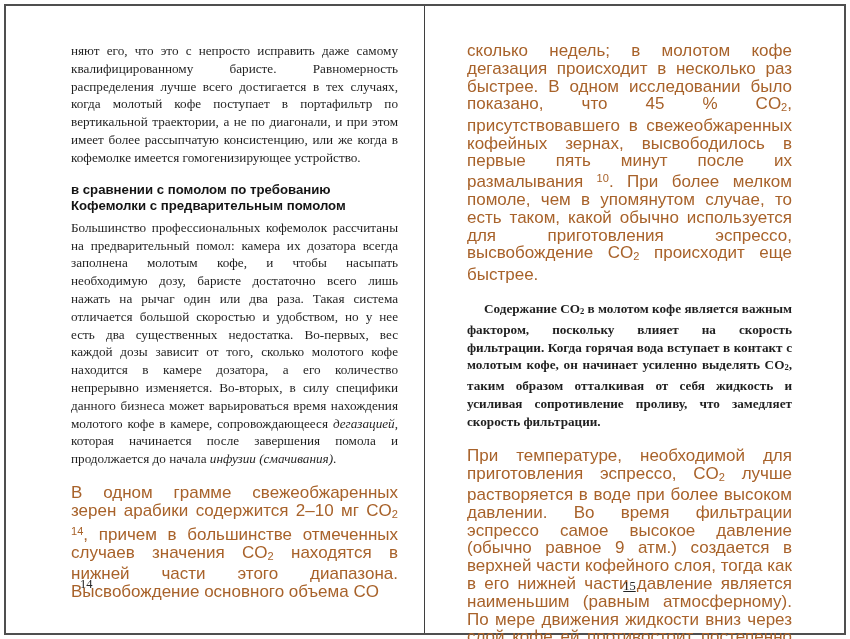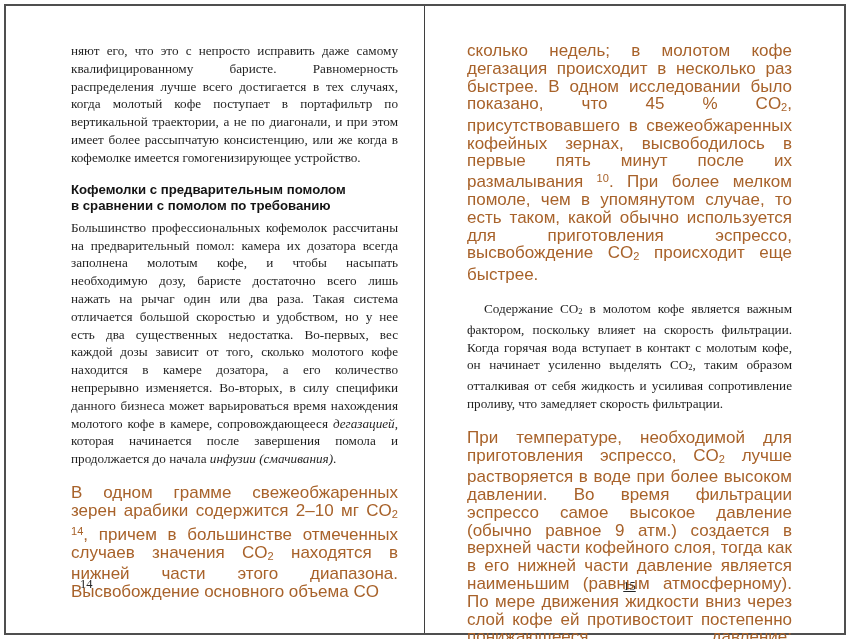--- a/index.html
+++ b/index.html
@@ -29,21 +29,21 @@
     font-size: 13.2px;
     line-height: 17.8px;
     color: #1f1f1f;
     text-align: justify;
   }
   .page-col.left  { left: 71px; }
   .page-col.right { left: 467px; width: 325px; }
 
   .block { margin: 0; }
   .block.paragraph { font-family: "Liberation Serif", serif; }
-  .block.paragraph.indent { text-indent: 17px; }
+  .block.paragraph.indent { text-indent: 17px; font-weight: bold; }
   .block.heading {
     font-family: "Liberation Sans", sans-serif;
     font-weight: bold;
     font-size: 13.2px;
     line-height: 16.6px;
     color: #141414;
     text-align: left;
     margin: 15px 0 4px 0;
   }
   .block.callout {
@@ -69,22 +69,22 @@
 </style>
 </head>
 <body>
 
 <div class="frame"></div>
 <div class="divider"></div>
 
 <div class="page-col left">
     <div class="block paragraph"><span>няют его, что это с непросто исправить даже самому квалифицированному баристе. Равномерность распределения лучше всего достигается в тех случаях, когда молотый кофе поступает в портафильтр по вертикальной траектории, а не по диагонали, и при этом имеет более рассыпчатую консистенцию, или же когда в кофемолке имеется гомогенизирующее устройство.</span></div>
     <div class="block heading">
+      <div>в сравнении с помолом по требованию</div>
       <div>Кофемолки с предварительным помолом</div>
-      <div>в сравнении с помолом по требованию</div>
     </div>
     <div class="block paragraph"><span>Большинство профессиональных кофемолок рассчитаны на предварительный помол: камера их дозатора всегда заполнена молотым кофе, и чтобы насыпать необходимую дозу, баристе достаточно всего лишь нажать на рычаг один или два раза. Такая система отличается большой скоростью и удобством, но у нее есть два существенных недостатка. Во-первых, вес каждой дозы зависит от того, сколько молотого кофе находится в камере дозатора, а его количество непрерывно изменяется. Во-вторых, в силу специфики данного бизнеса может варьироваться время нахождения молотого кофе в камере, сопровождающееся </span><em>дегазацией</em><span>, которая начинается после завершения помола и продолжается до начала </span><em>инфузии (смачивания)</em><span>.</span></div>
     <div class="block callout"><span>В одном грамме свежеобжаренных зерен арабики содержится 2–10 мг CO</span><span class="run-sub">2</span><span> </span><span class="run-sup">14</span><span>, причем в большинстве отмеченных случаев значения CO</span><span class="run-sub">2</span><span> находятся в нижней части этого диапазона. Высвобождение основного объема CO</span></div>
   </div>
 <div class="page-col right">
     <div class="block callout"><span>сколько недель; в молотом кофе дегазация происходит в несколько раз быстрее. В одном исследовании было показано, что 45 % CO</span><span class="run-sub">2</span><span>, присутствовавшего в свежеобжаренных кофейных зернах, высвободилось в первые пять минут после их размалывания </span><span class="run-sup">10</span><span>. При более мелком помоле, чем в упомянутом случае, то есть таком, какой обычно используется для приготовления эспрессо, высвобождение CO</span><span class="run-sub">2</span><span> происходит еще быстрее.</span></div>
     <div class="block paragraph indent"><span>Содержание CO</span><span class="run-sub">2</span><span> в молотом кофе является важным фактором, поскольку влияет на скорость фильтрации. Когда горячая вода вступает в контакт с молотым кофе, он начинает усиленно выделять CO</span><span class="run-sub">2</span><span>, таким образом отталкивая от себя жидкость и усиливая сопротивление проливу, что замедляет скорость фильтрации.</span></div>
     <div class="block callout"><span>При температуре, необходимой для приготовления эспрессо, CO</span><span class="run-sub">2</span><span> лучше растворяется в воде при более высоком давлении. Во время фильтрации эспрессо самое высокое давление (обычно равное 9 атм.) создается в верхней части кофейного слоя, тогда как в его нижней части давление является наименьшим (равным атмосферному). По мере движения жидкости вниз через слой кофе ей противостоит постепенно понижающееся давление; следовательно, высвобождение большей части газов происходит в нижней части кофейного слоя. Усиленное газовыделение может также происходить по всему кофейному слою во время предсмачивания, которое осуществляется под низким давлением.</span></div>
     <div class="block paragraph indent"><span>Результатом предварительного помола является фильтрация с переменной скоростью, так как шоты готовятся из молотого кофе с различным содержанием CO</span></div>
   </div>

